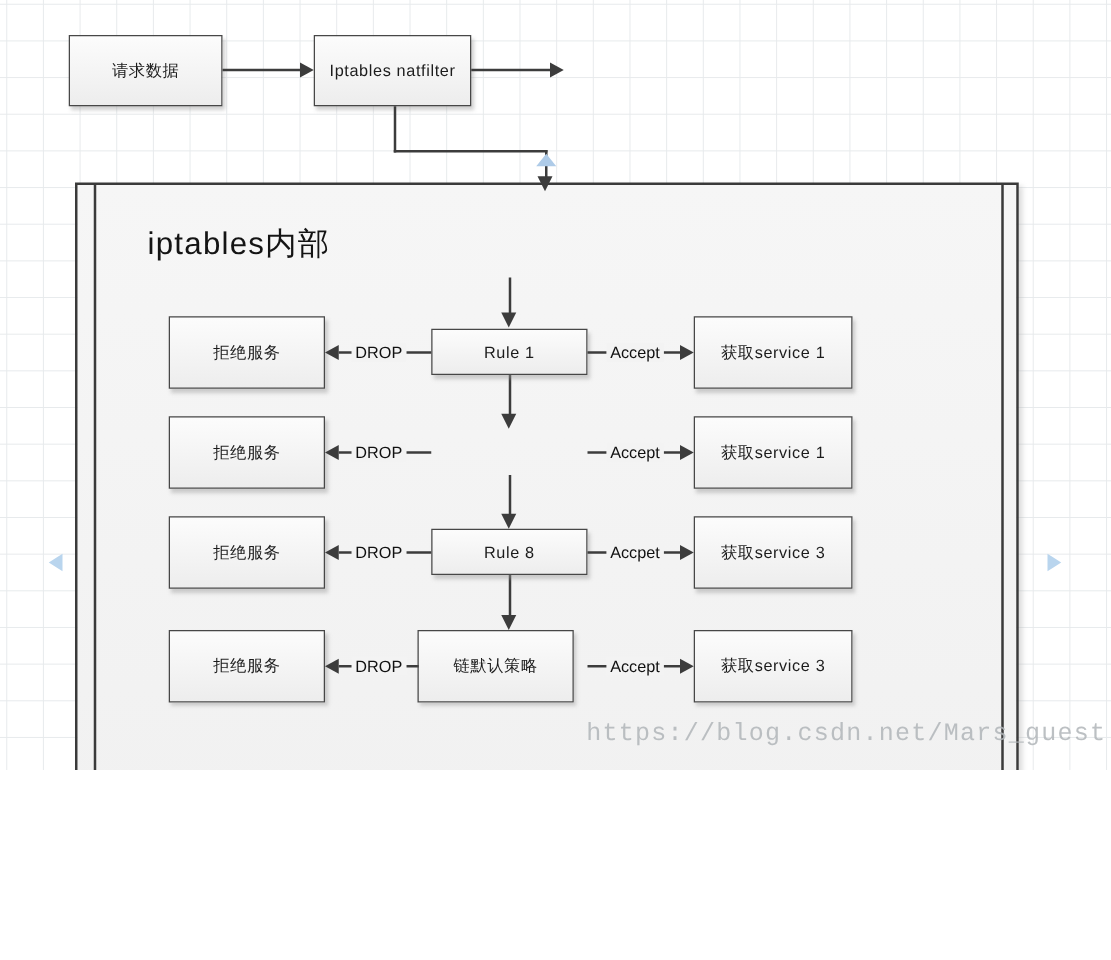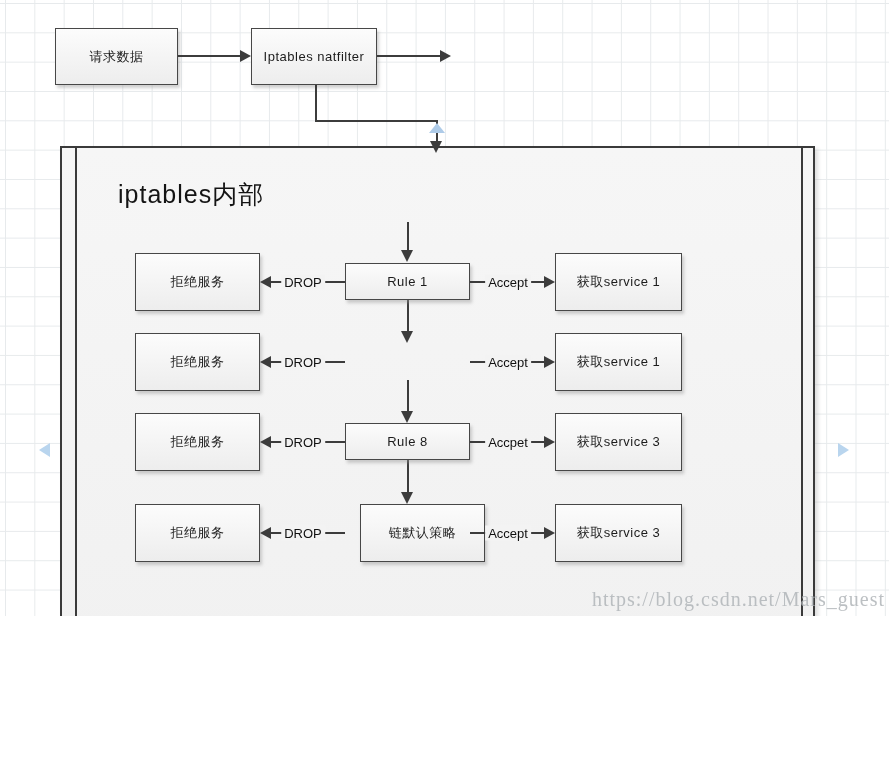--- a/index.html
+++ b/index.html
@@ -42,22 +42,22 @@
   .arr-left{border-top:6px solid transparent;border-bottom:6px solid transparent;border-right:11px solid #3c3c3c;}
   .arr-down{border-left:6.5px solid transparent;border-right:6.5px solid transparent;border-top:12px solid #3c3c3c;}
   .blue-up{position:absolute;width:0;height:0;border-left:8px solid transparent;border-right:8px solid transparent;border-bottom:10px solid #aecbe8;z-index:4;}
   .blue-left{position:absolute;width:0;height:0;border-top:7px solid transparent;border-bottom:7px solid transparent;border-right:11px solid #b9d5ee;z-index:4;}
   .blue-right{position:absolute;width:0;height:0;border-top:7px solid transparent;border-bottom:7px solid transparent;border-left:11px solid #b9d5ee;z-index:4;}
   .lbl{
     position:absolute;transform:translate(-50%,-50%);
     background:#f3f3f3;padding:0 3px;font-size:13px;color:#111;z-index:3;white-space:nowrap;
   }
   .watermark{
-    position:absolute;right:4px;bottom:5px;z-index:6;
-    font-family:Liberation Serif, serif;
+    position:absolute;right:4px;bottom:17px;z-index:6;
+    font-family:Liberation Mono, monospace;
     font-size:20px;letter-spacing:1px;color:rgba(176,181,185,0.85);white-space:nowrap;
   }
 </style>
 </head>
 <body>
 
 <div class="page">
 
   <div class="shape" style="left:55px;top:28px;width:123px;height:57px">
     <span>请求数据</span>
@@ -137,21 +137,21 @@
   <div class="shape" style="left:555px;top:413px;width:127px;height:58px">
     <span>获取service 3</span>
   </div>
 
   <div class="shape" style="left:135px;top:504px;width:125px;height:58px">
     <span>拒绝服务</span>
   </div>
   <div class="hline" style="left:271px;top:532px;width:74px"></div>
   <div class="arr arr-left" style="left:260px;top:527px"></div>
   <div class="lbl" style="left:303px;top:533px">DROP</div>
-  <div class="shape" style="left:360px;top:504px;width:125px;height:58px">
+  <div class="shape" style="left:334px;top:504px;width:125px;height:58px">
     <span>链默认策略</span>
   </div>
   <div class="hline" style="left:470px;top:532px;width:74px"></div>
   <div class="arr arr-right" style="left:544px;top:527px"></div>
   <div class="lbl" style="left:508px;top:533px">Accept</div>
   <div class="shape" style="left:555px;top:504px;width:127px;height:58px">
     <span>获取service 3</span>
   </div>
 
   <div class="blue-left" style="left:39px;top:443px"></div>

